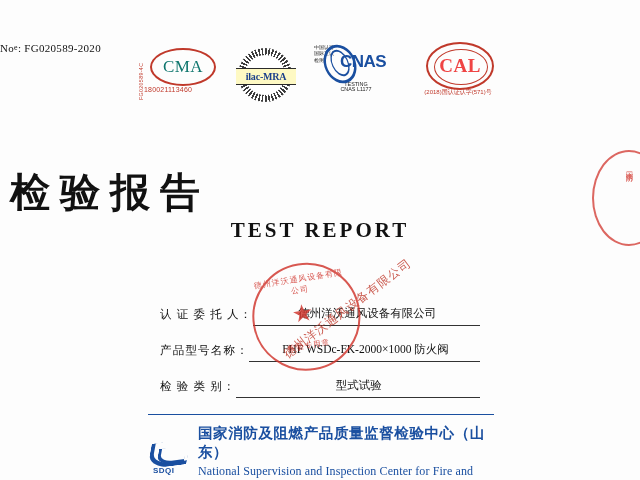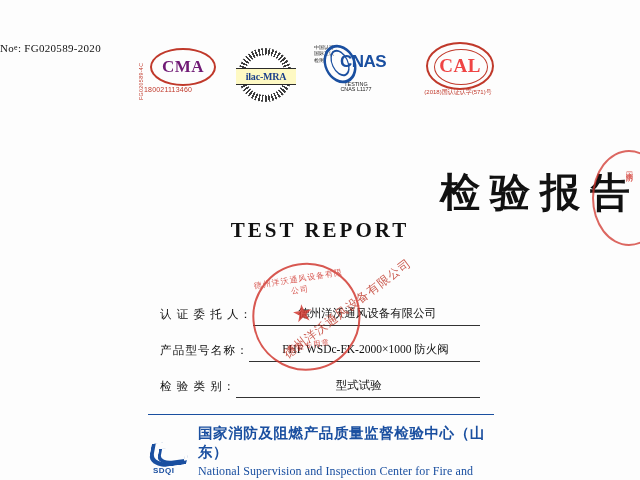--- a/index.html
+++ b/index.html
@@ -83,22 +83,22 @@
     position: absolute;
     left: 10px;
     top: 8px;
     width: 62px;
     height: 34px;
     border: 2.2px solid #c0392b;
     border-radius: 50%;
     display: flex;
     align-items: center;
     justify-content: center;
-    color: #701a75;
-    font-weight: bold;
+    color: #0f766e;
+    font-weight: normal;
     font-size: 17px;
     letter-spacing: 0.5px;
     font-family: "Liberation Serif", serif;
   }
   .cma-num {
     position: absolute;
     left: 4px;
     top: 46px;
     font-size: 7px;
     color: #c0392b;
@@ -257,21 +257,21 @@
     color: #c0392b;
     font-family: "Liberation Sans", sans-serif;
   }
 
   
   .title-cn {
     position: absolute;
     top: 165px;
     left: 0;
     width: 640px;
-    text-align: right;
+    text-align: left;
     font-size: 40px;
     font-weight: bold;
     letter-spacing: 10px;
     color: #111;
     font-family: "Liberation Serif", serif;
     text-indent: 10px;
   }
   .title-en {
     position: absolute;
     top: 218px;

